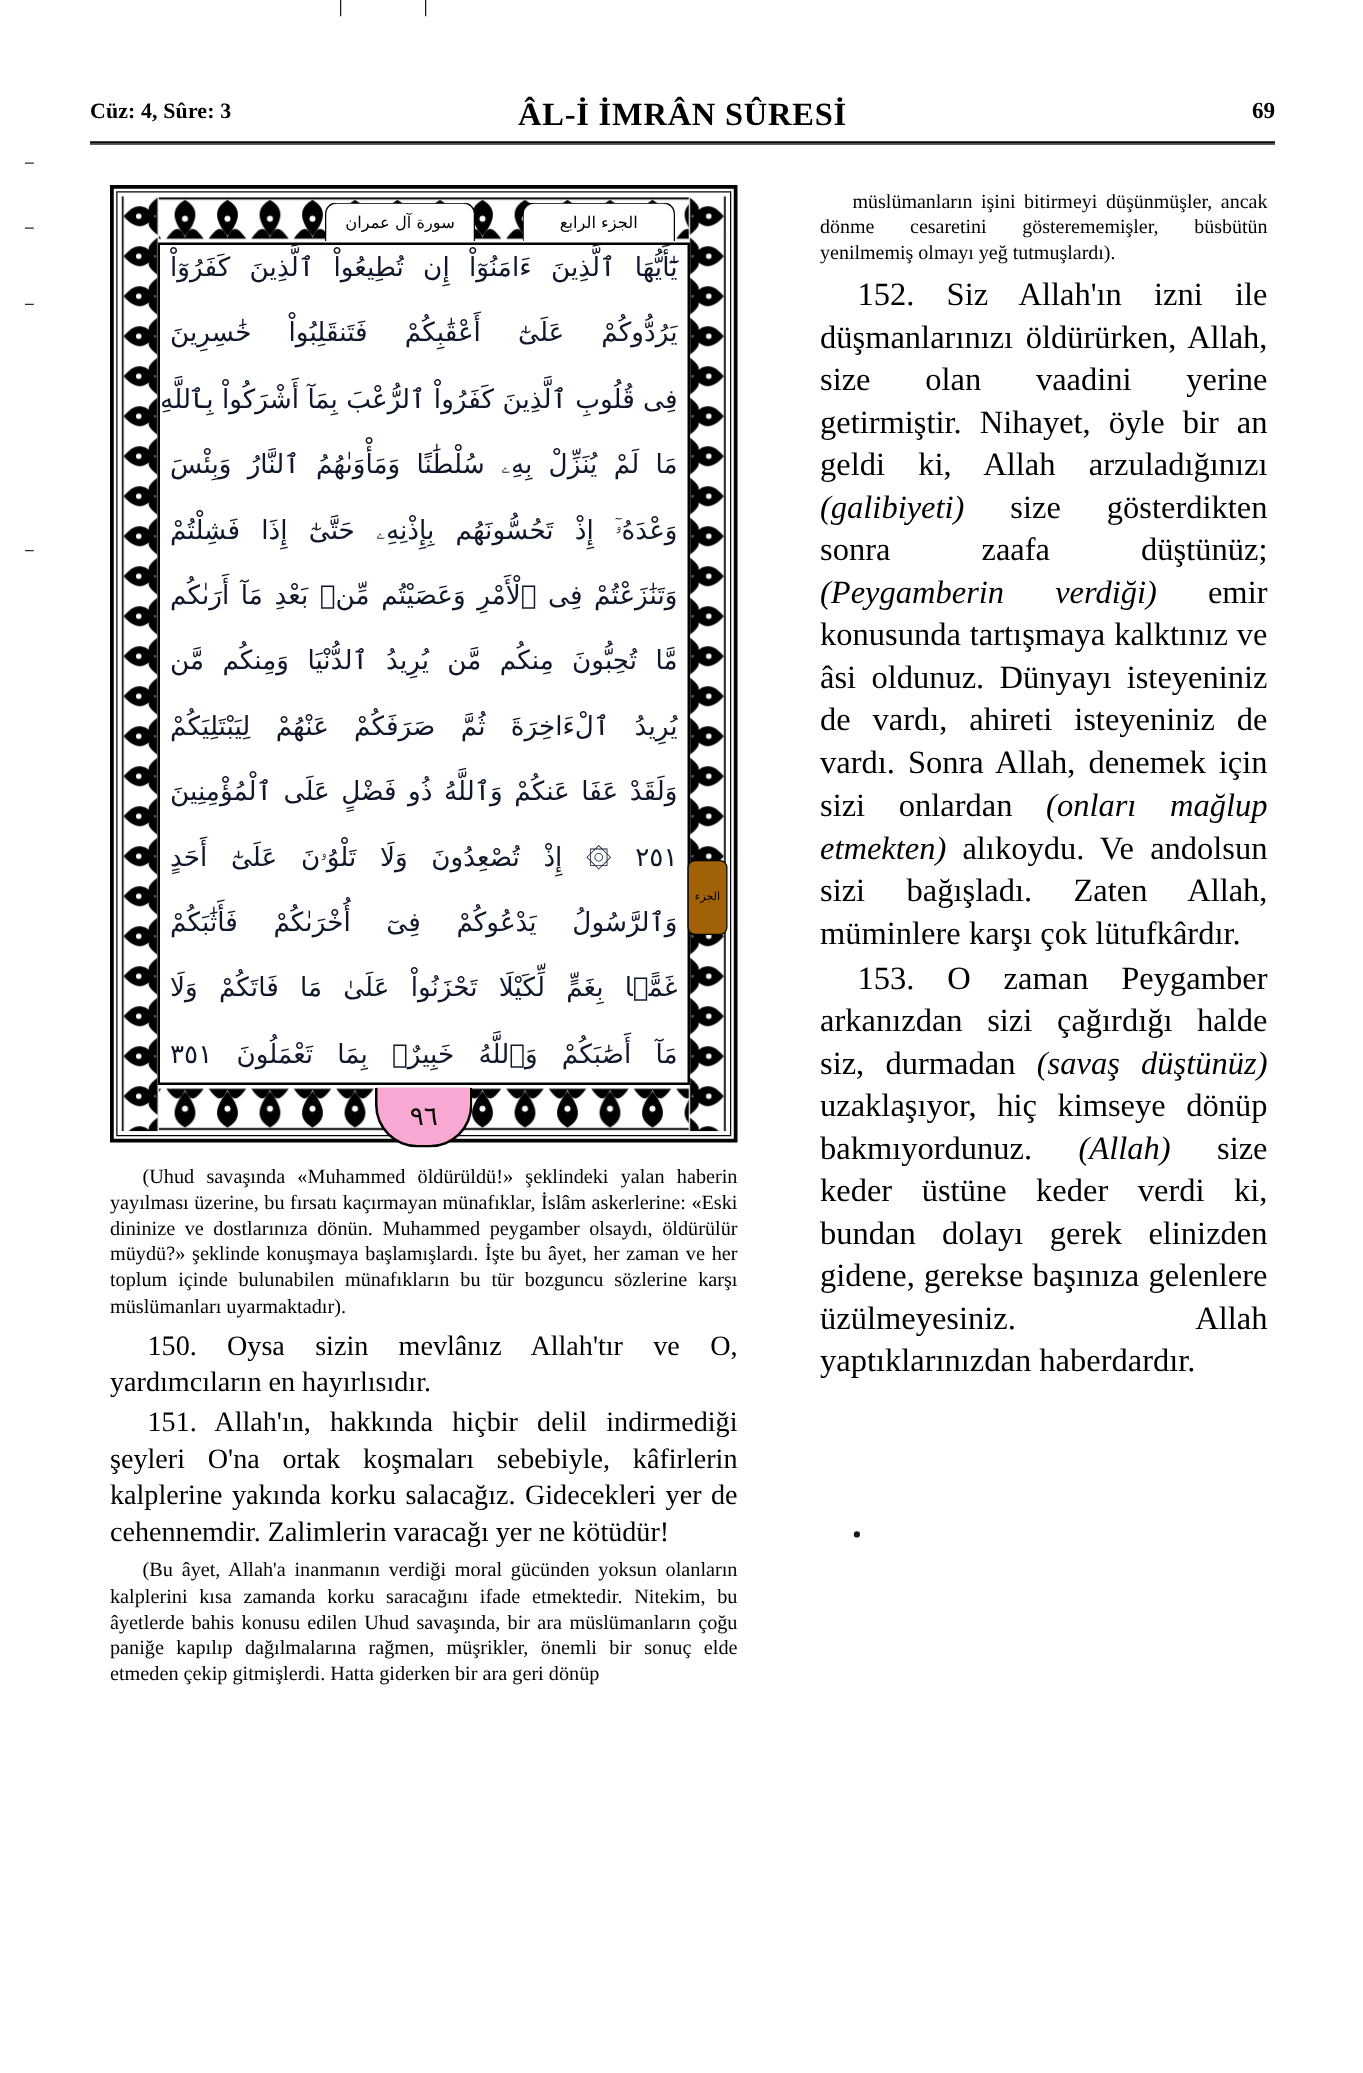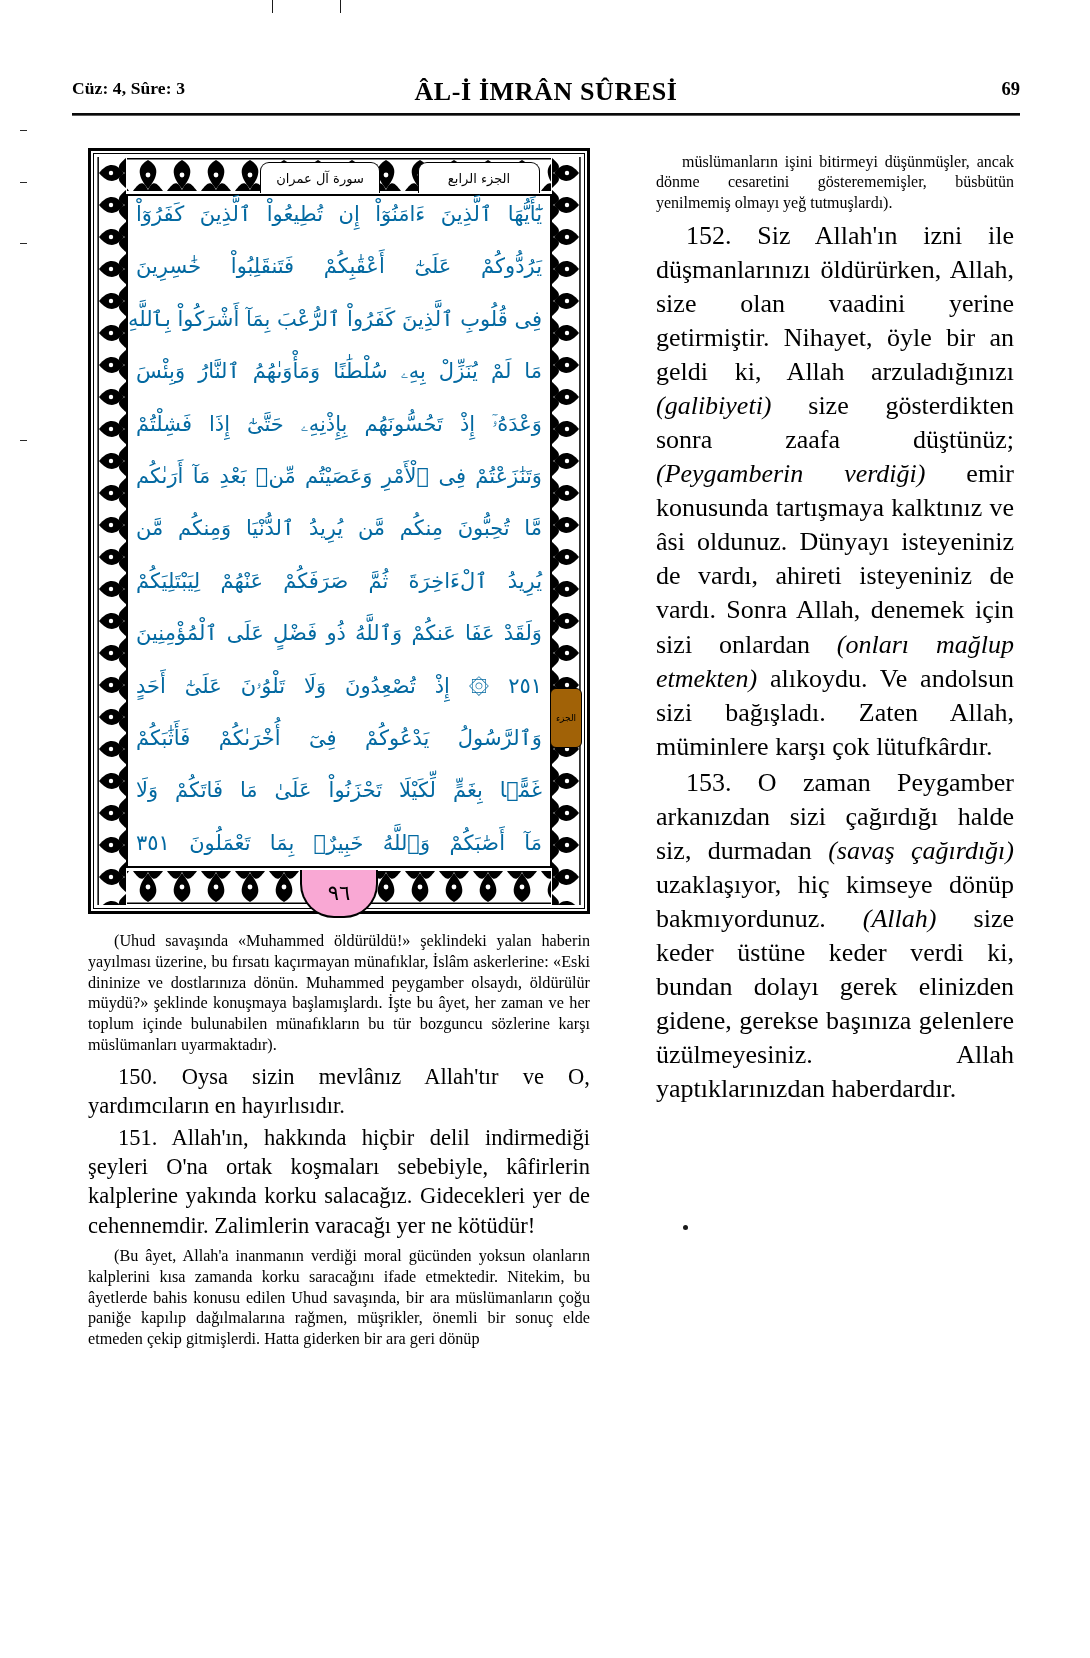--- a/index.html
+++ b/index.html
@@ -200,21 +200,21 @@
     z-index: 3;
   }
   .q-line {
     direction: rtl;
     text-align: justify;
     text-align-last: justify;
     font-family: "DejaVu Sans", sans-serif;
     font-size: 21px;
     line-height: 1.0;
     white-space: nowrap;
-    color: #0369a1;
+    color: #0f172a;
   }
 
   
   .page-medallion {
     position: absolute;
     left: 50%;
     transform: translateX(-50%);
     bottom: -4px;
     width: 74px;
     height: 46px;
@@ -408,16 +408,16 @@
   <div class="col-left">
       <p class="note">(Uhud savaşında «Muhammed öldürüldü!» şeklindeki yalan haberin yayılması üzerine, bu fırsatı kaçırmayan münafıklar, İslâm askerlerine: «Eski dininize ve dostlarınıza dönün. Muhammed peygamber olsaydı, öldürülür müydü?» şeklinde konuşmaya başlamışlardı. İşte bu âyet, her zaman ve her toplum içinde bulunabilen münafıkların bu tür bozguncu sözlerine karşı müslümanları uyarmaktadır).</p>
       <p class="verse"><span class="vnum">150.</span><span> Oysa sizin mevlânız Allah'tır ve O, yardımcıların en hayırlısıdır.</span></p>
       <p class="verse"><span class="vnum">151.</span><span> Allah'ın, hakkında hiçbir delil indirmediği şeyleri O'na ortak koşmaları sebebiyle, kâfirlerin kalplerine yakında korku salacağız. Gidecekleri yer de cehennemdir. Zalimlerin varacağı yer ne kötüdür!</span></p>
       <p class="note">(Bu âyet, Allah'a inanmanın verdiği moral gücünden yoksun olanların kalplerini kısa zamanda korku saracağını ifade etmektedir. Nitekim, bu âyetlerde bahis konusu edilen Uhud savaşında, bir ara müslümanların çoğu paniğe kapılıp dağılmalarına rağmen, müşrikler, önemli bir sonuç elde etmeden çekip gitmişlerdi. Hatta giderken bir ara geri dönüp</p>
     </div>
 
   <div class="col-right">
       <p class="note">müslümanların işini bitirmeyi düşünmüşler, ancak dönme cesaretini gösterememişler, büsbütün yenilmemiş olmayı yeğ tutmuşlardı).</p>
       <p class="verse"><span class="vnum">152.</span><span> Siz Allah'ın izni ile düşmanlarınızı öldürürken, Allah, size olan vaadini yerine getirmiştir. Nihayet, öyle bir an geldi ki, Allah arzuladığınızı </span><em>(galibiyeti)</em><span> size gösterdikten sonra zaafa düştünüz; </span><em>(Peygamberin verdiği)</em><span> emir konusunda tartışmaya kalktınız ve âsi oldunuz. Dünyayı isteyeniniz de vardı, ahireti isteyeniniz de vardı. Sonra Allah, denemek için sizi onlardan </span><em>(onları mağlup etmekten)</em><span> alıkoydu. Ve andolsun sizi bağışladı. Zaten Allah, müminlere karşı çok lütufkârdır.</span></p>
-      <p class="verse"><span class="vnum">153.</span><span> O zaman Peygamber arkanızdan sizi çağırdığı halde siz, durmadan </span><em>(savaş çağırdığı)</em><span> uzaklaşıyor, hiç kimseye dönüp bakmıyordunuz. </span><em>(Allah)</em><span> size keder üstüne keder verdi ki, bundan dolayı gerek elinizden gidene, gerekse başınıza gelenlere üzülmeyesiniz. Allah yaptıklarınızdan haberdardır.</span></p>
+      <p class="verse"><span class="vnum">153.</span><span> O zaman Peygamber arkanızdan sizi çağırdığı halde siz, durmadan </span><em>(savaş düştünüz)</em><span> uzaklaşıyor, hiç kimseye dönüp bakmıyordunuz. </span><em>(Allah)</em><span> size keder üstüne keder verdi ki, bundan dolayı gerek elinizden gidene, gerekse başınıza gelenlere üzülmeyesiniz. Allah yaptıklarınızdan haberdardır.</span></p>
     </div>
 
 </div>
 
 </body></html>

